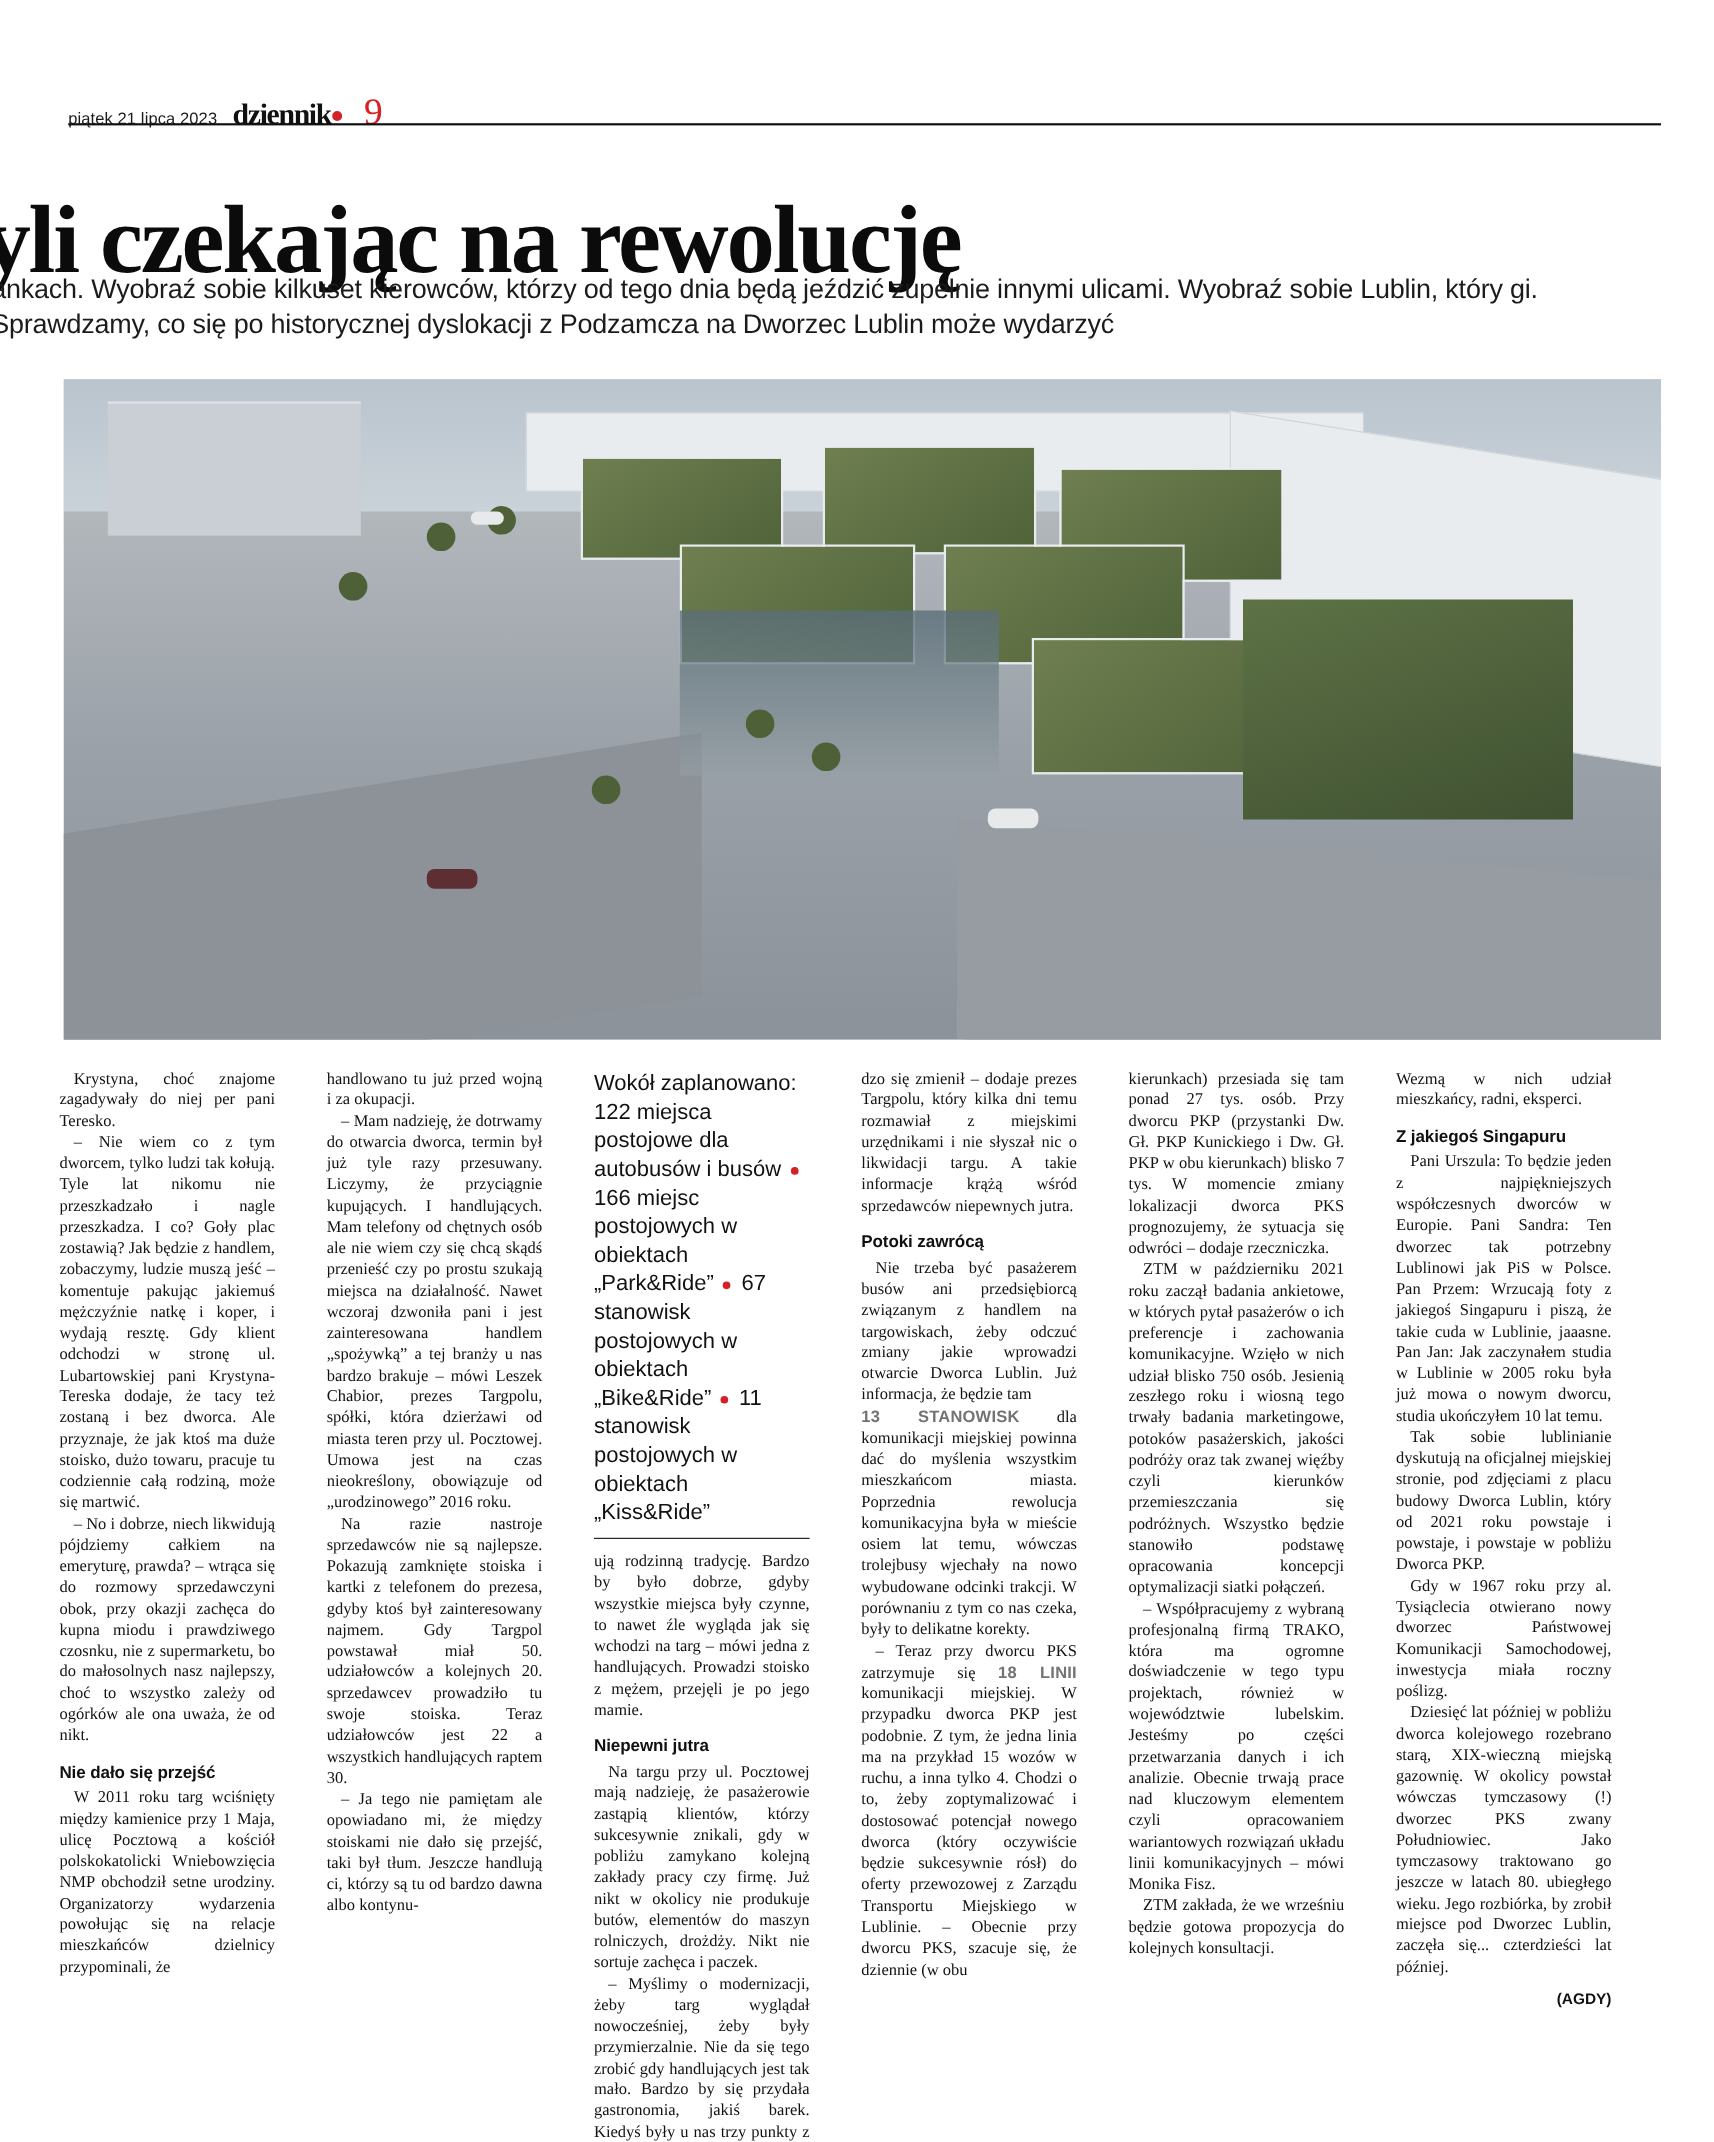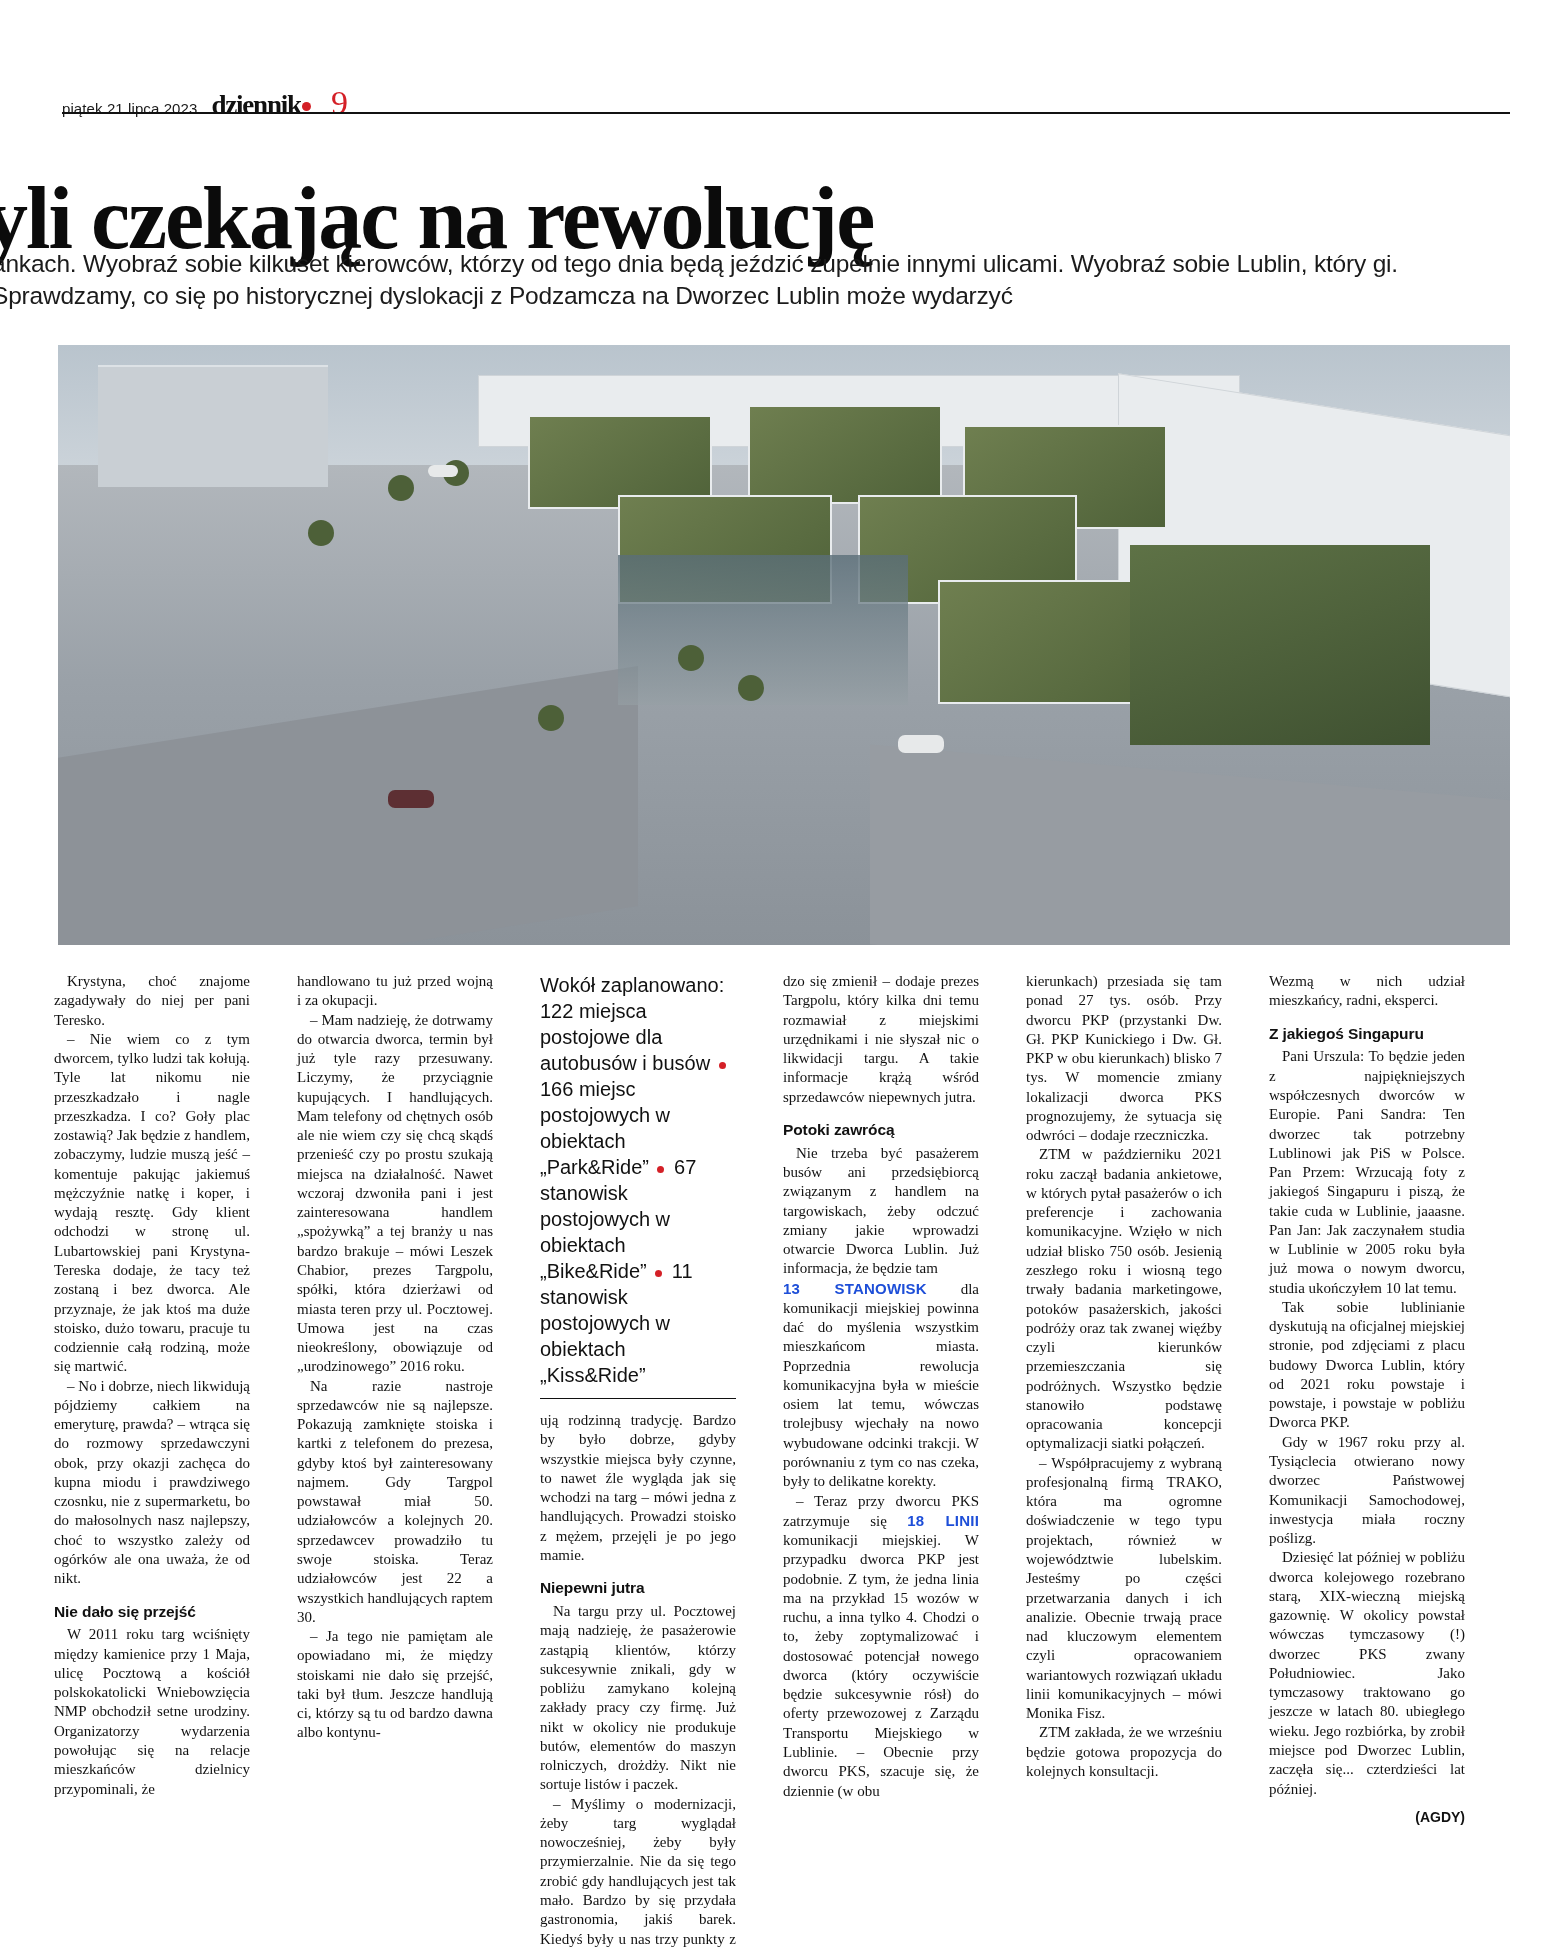--- a/index.html
+++ b/index.html
@@ -192,21 +192,21 @@
   }
   .col p.noindent { text-indent: 0; }
   .col h3 {
     font-family: "Liberation Sans", sans-serif;
     font-size: 15.5px;
     font-weight: bold;
     margin: 13px 0 4px 0;
     text-align: left;
     letter-spacing: -.1px;
   }
-  .hl { color: #1d4ed8; font-weight: bold; font-family: "Liberation Sans", sans-serif; letter-spacing:.2px;}
+  .hl { color: #737373; font-weight: bold; font-family: "Liberation Sans", sans-serif; letter-spacing:.2px;}
   .sans-block {
     font-family: "Liberation Sans", sans-serif;
     font-size: 20px;
     line-height: 1.3;
     text-align: left;
     hyphens: none;
   }
   .sans-block .bullet {
     display: inline-block;
     width: 7px; height: 7px;
@@ -294,21 +294,21 @@
       <p>– Ja tego nie pamiętam ale opowiadano mi, że między stoiskami nie dało się przejść, taki był tłum. Jeszcze handlują ci, którzy są tu od bardzo dawna albo kontynu-</p>
     </div>
 
     <div class="col">
       <div class="sans-block">
         <span>Wokół zaplanowano: 122 miejsca postojowe dla autobusów i busów </span><span class="bullet"></span><span> 166 miejsc postojowych w obiektach „Park&amp;Ride” </span><span class="bullet"></span><span> 67 stanowisk postojowych w obiektach „Bike&amp;Ride” </span><span class="bullet"></span><span> 11 stanowisk postojowych w obiektach „Kiss&amp;Ride”</span>
       </div>
       <hr class="divider">
       <p class="noindent">ują rodzinną tradycję. Bardzo by było dobrze, gdyby wszystkie miejsca były czynne, to nawet źle wygląda jak się wchodzi na targ – mówi jedna z handlujących. Prowadzi stoisko z mężem, przejęli je po jego mamie.</p>
       <h3>Niepewni jutra</h3>
-      <p>Na targu przy ul. Pocztowej mają nadzieję, że pasażerowie zastąpią klientów, którzy sukcesywnie znikali, gdy w pobliżu zamykano kolejną zakłady pracy czy firmę. Już nikt w okolicy nie produkuje butów, elementów do maszyn rolniczych, drożdży. Nikt nie sortuje listów i paczek.</p>
+      <p>Na targu przy ul. Pocztowej mają nadzieję, że pasażerowie zastąpią klientów, którzy sukcesywnie znikali, gdy w pobliżu zamykano kolejną zakłady pracy czy firmę. Już nikt w okolicy nie produkuje butów, elementów do maszyn rolniczych, drożdży. Nikt nie sortuje zachęca i paczek.</p>
       <p>– Myślimy o modernizacji, żeby targ wyglądał nowocześniej, żeby były przymierzalnie. Nie da się tego zrobić gdy handlujących jest tak mało. Bardzo by się przydała gastronomia, jakiś barek. Kiedyś były u nas trzy punkty z pieczywem, dziesięć osób handlowało warzywami i owocami. Asortyment bar-</p>
     </div>
 
     <div class="col">
       <p class="noindent">dzo się zmienił – dodaje prezes Targpolu, który kilka dni temu rozmawiał z miejskimi urzędnikami i nie słyszał nic o likwidacji targu. A takie informacje krążą wśród sprzedawców niepewnych jutra.</p>
       <h3>Potoki zawrócą</h3>
       <p>Nie trzeba być pasażerem busów ani przedsiębiorcą związanym z handlem na targowiskach, żeby odczuć zmiany jakie wprowadzi otwarcie Dworca Lublin. Już informacja, że będzie tam</p>
       <p class="noindent"><span class="hl">13 STANOWISK</span><span> dla komunikacji miejskiej powinna dać do myślenia wszystkim mieszkańcom miasta. Poprzednia rewolucja komunikacyjna była w mieście osiem lat temu, wówczas trolejbusy wjechały na nowo wybudowane odcinki trakcji. W porównaniu z tym co nas czeka, były to delikatne korekty.</span></p>
       <p><span>– Teraz przy dworcu PKS zatrzymuje się </span><span class="hl">18 LINII</span><span> komunikacji miejskiej. W przypadku dworca PKP jest podobnie. Z tym, że jedna linia ma na przykład 15 wozów w ruchu, a inna tylko 4. Chodzi o to, żeby zoptymalizować i dostosować potencjał nowego dworca (który oczywiście będzie sukcesywnie rósł) do oferty przewozowej z Zarządu Transportu Miejskiego w Lublinie. – Obecnie przy dworcu PKS, szacuje się, że dziennie (w obu</span></p>
     </div>

